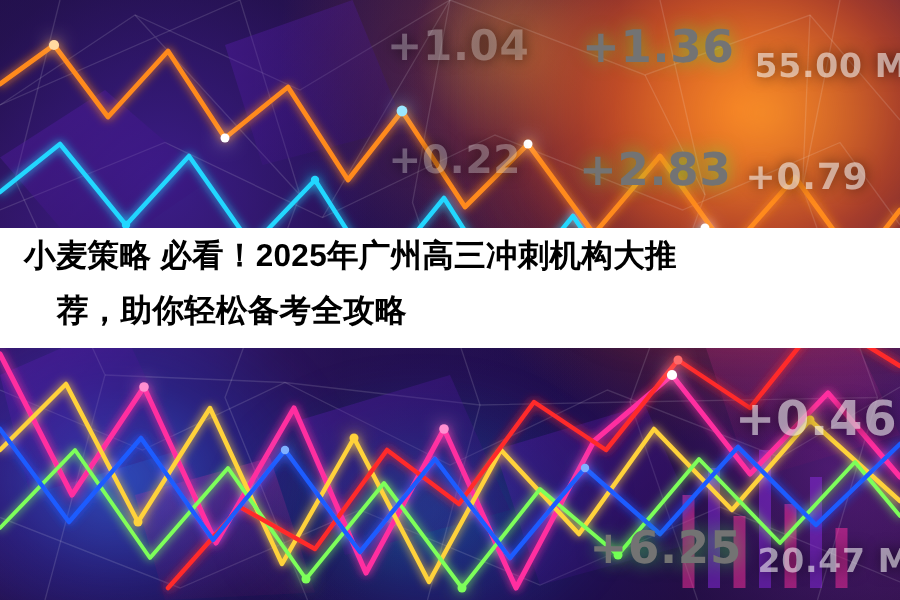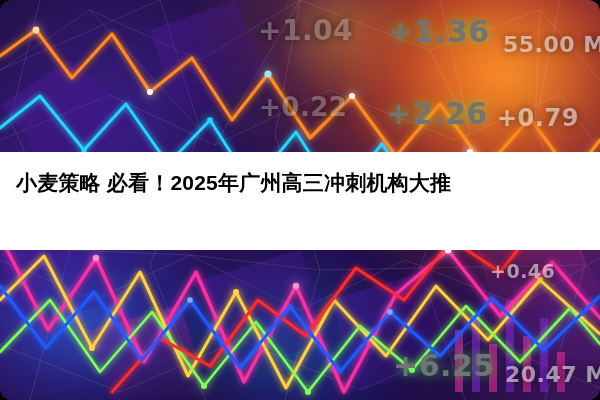--- a/index.html
+++ b/index.html
@@ -7,21 +7,20 @@
     padding: 0;
     background: #000;
   }
   #stage {
     position: relative;
     width: 600px;
     height: 400px;
     overflow: hidden;
     background: #0a0320;
     font-family: "Liberation Sans", sans-serif;
-    border-radius: 12px;
   }
 
   
   .bg-base {
     position: absolute;
     inset: 0;
     background:
       radial-gradient(circle at 82% 18%, rgba(255,120,30,0.85) 0%, rgba(190,60,30,0.45) 18%, rgba(60,20,60,0.0) 38%),
       radial-gradient(circle at 58% 8%, rgba(255,190,60,0.55) 0%, rgba(180,80,40,0.25) 14%, rgba(0,0,0,0) 32%),
       radial-gradient(circle at 18% 30%, rgba(60,30,140,0.9) 0%, rgba(40,20,90,0.6) 25%, rgba(0,0,0,0) 55%),
@@ -71,24 +70,24 @@
   .q-green { color: #737373; text-shadow: 0 0 12px rgba(60,255,60,0.55); }
   .q-dim   { color: rgba(255,255,255,0.55); }
   .q-faint { color: rgba(255,255,255,0.30); }
 
   
   .title-band {
     position: absolute;
     left: 0;
     top: 152px;
     width: 600px;
-    height: 98px;
+    height: 80px;
     background: #ffffff;
     display: flex;
-    align-items: center;
+    align-items: flex-start;
   }
   .title-text {
     padding: 0 14px 0 16px;
     color: #000000;
     font-family: "Liberation Sans", "DejaVu Sans", sans-serif;
     font-size: 21px;
     font-weight: bold;
     line-height: 37px;
     letter-spacing: 0.2px;
     text-align: left;
@@ -209,29 +208,29 @@
       <circle cx="236" cy="292" r="3" fill="#ffd23a"></circle>
       <circle cx="540" cy="280" r="3" fill="#ffd23a"></circle>
       <circle cx="190" cy="300" r="2.8" fill="#7fb0ff"></circle>
       <circle cx="390" cy="312" r="2.8" fill="#7fb0ff"></circle>
     </g>
   </svg>
 
   <div class="quote q-faint" style="left:258px; top:14px; font-size:28px;">+1.04</div>
   <div class="quote q-faint" style="left:259px; top:92px; font-size:26px;">+0.22</div>
   <div class="quote q-green" style="left:388px; top:14px; font-size:30px;">+1.36</div>
-  <div class="quote q-green" style="left:386px; top:96px; font-size:30px;">+2.26</div>
+  <div class="quote q-green" style="left:386px; top:96px; font-size:30px;">+2.83</div>
   <div class="quote q-green" style="left:393px; top:348px; font-size:30px;">+6.25</div>
   <div class="quote q-dim" style="left:503px; top:32px; font-size:22px;">55.00 M</div>
   <div class="quote q-dim" style="left:497px; top:104px; font-size:24px;">+0.79</div>
   <div class="quote q-dim" style="left:505px; top:184px; font-size:22px;">37.10 M</div>
-  <div class="quote q-dim" style="left:490px; top:260px; font-size:19px;text-align:center;">+0.46</div>
+  <div class="quote q-dim" style="left:490px; top:260px; font-size:32px;text-align:center;">+0.46</div>
   <div class="quote q-dim" style="left:505px; top:362px; font-size:22px;">20.47 M</div>
 
   <div class="title-band">
     <div class="title-text">
       <span>小麦策略</span>
       <span>必看！2025年广州高三冲刺机构大推</span><br>
-      <span class="title-indent"></span>
+      <span class="title-indent"></span><span>荐，助你轻松备考全攻略</span>
     </div>
   </div>
 
 </div>
 
 </body></html>

